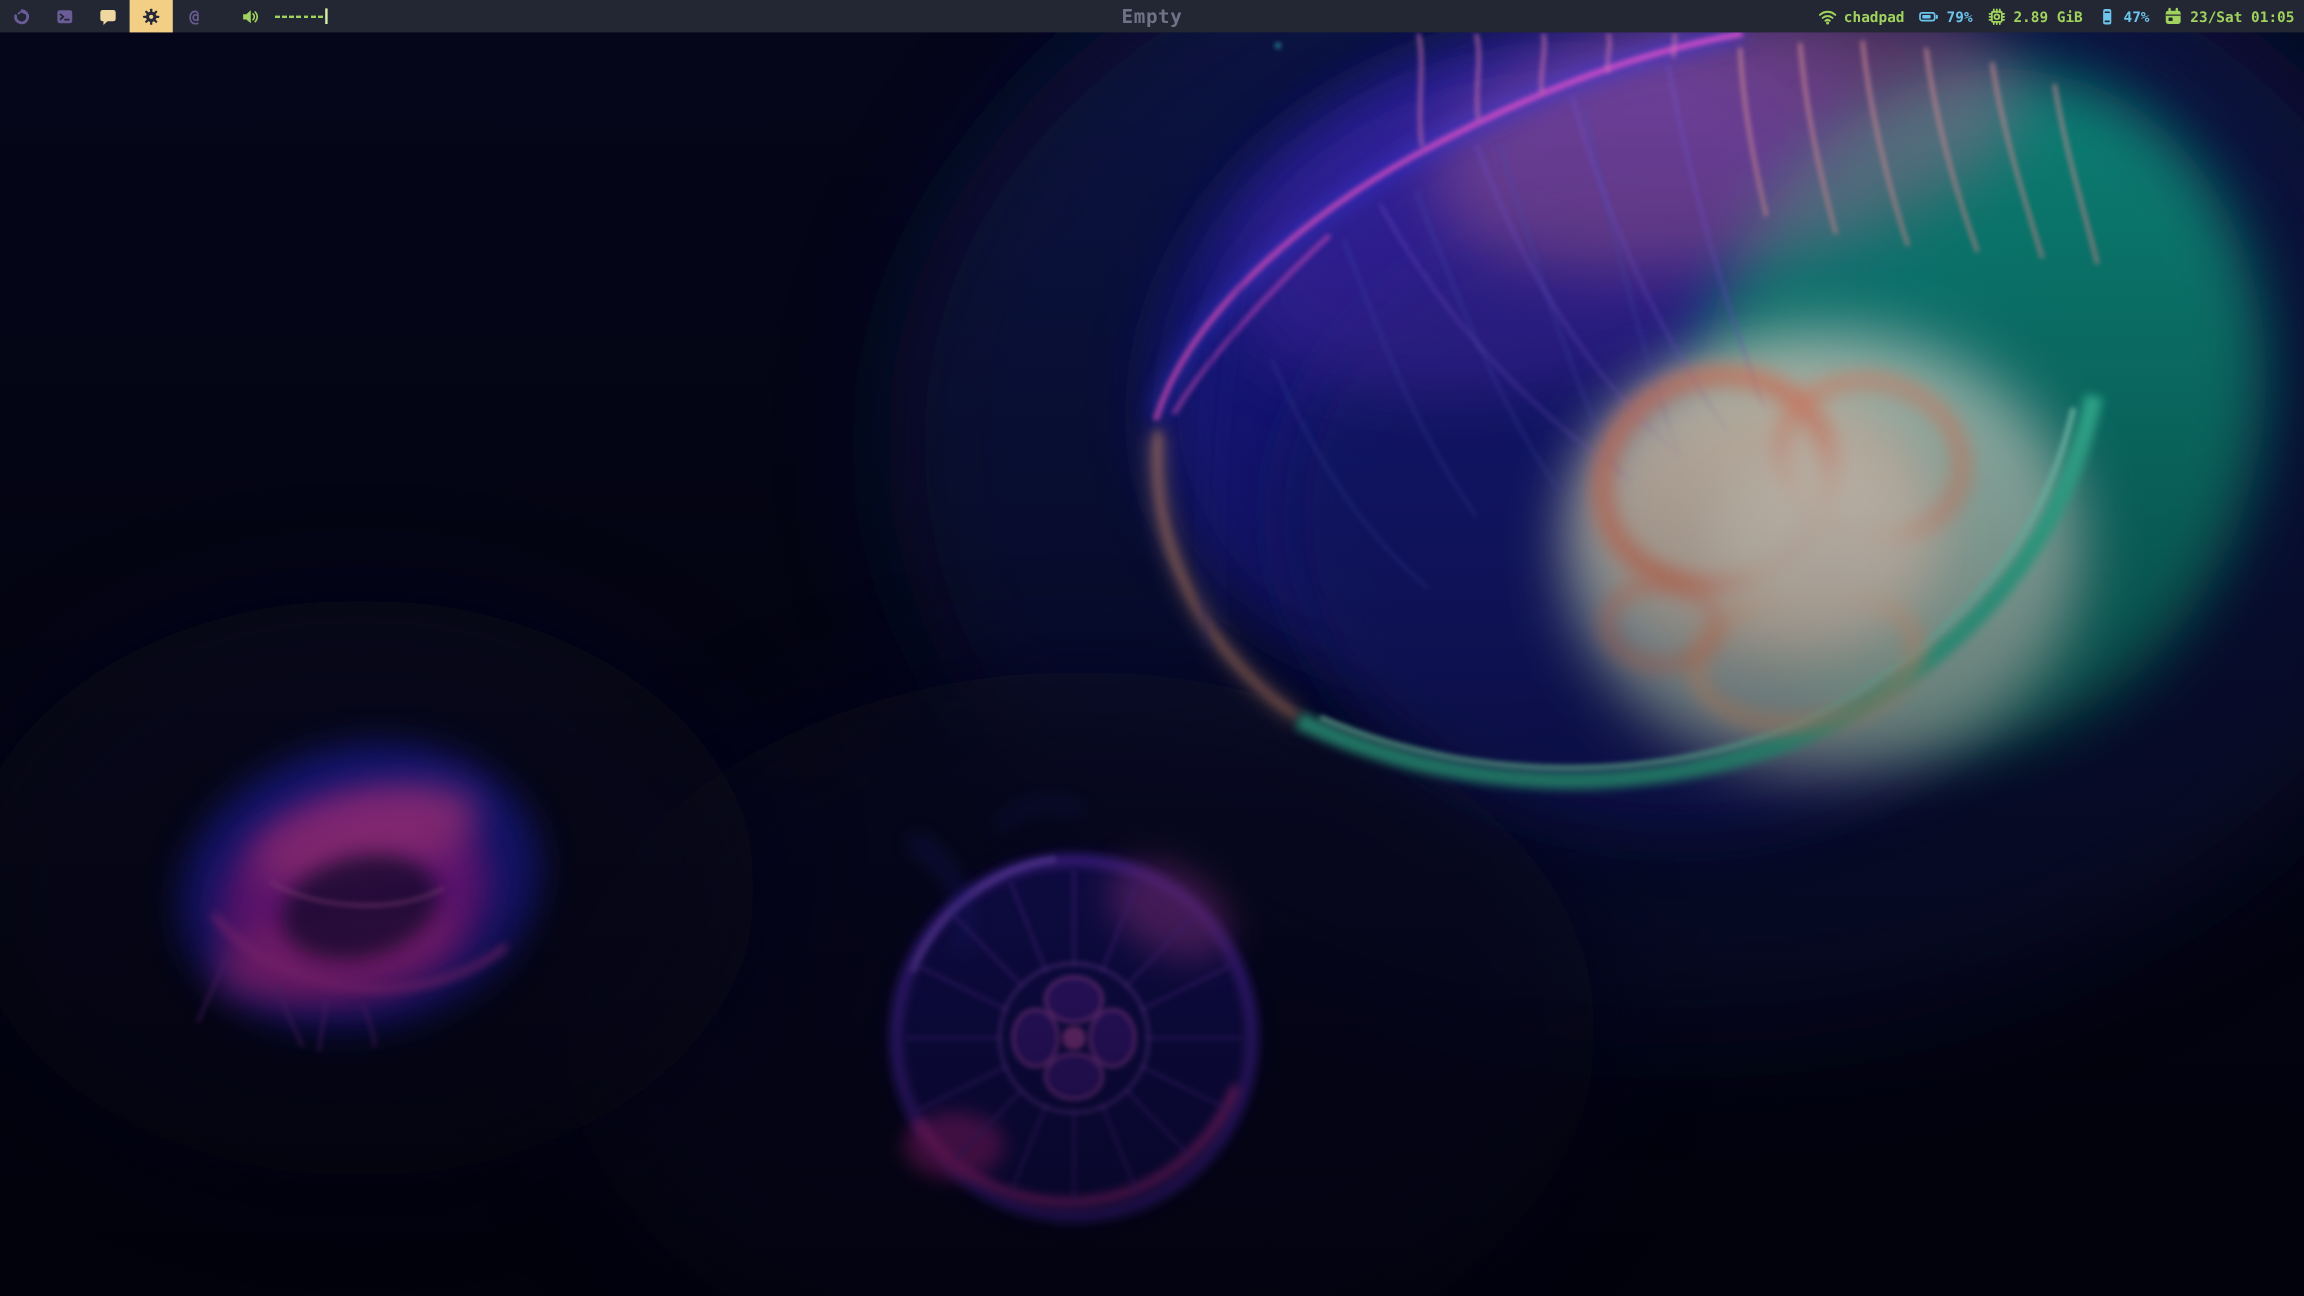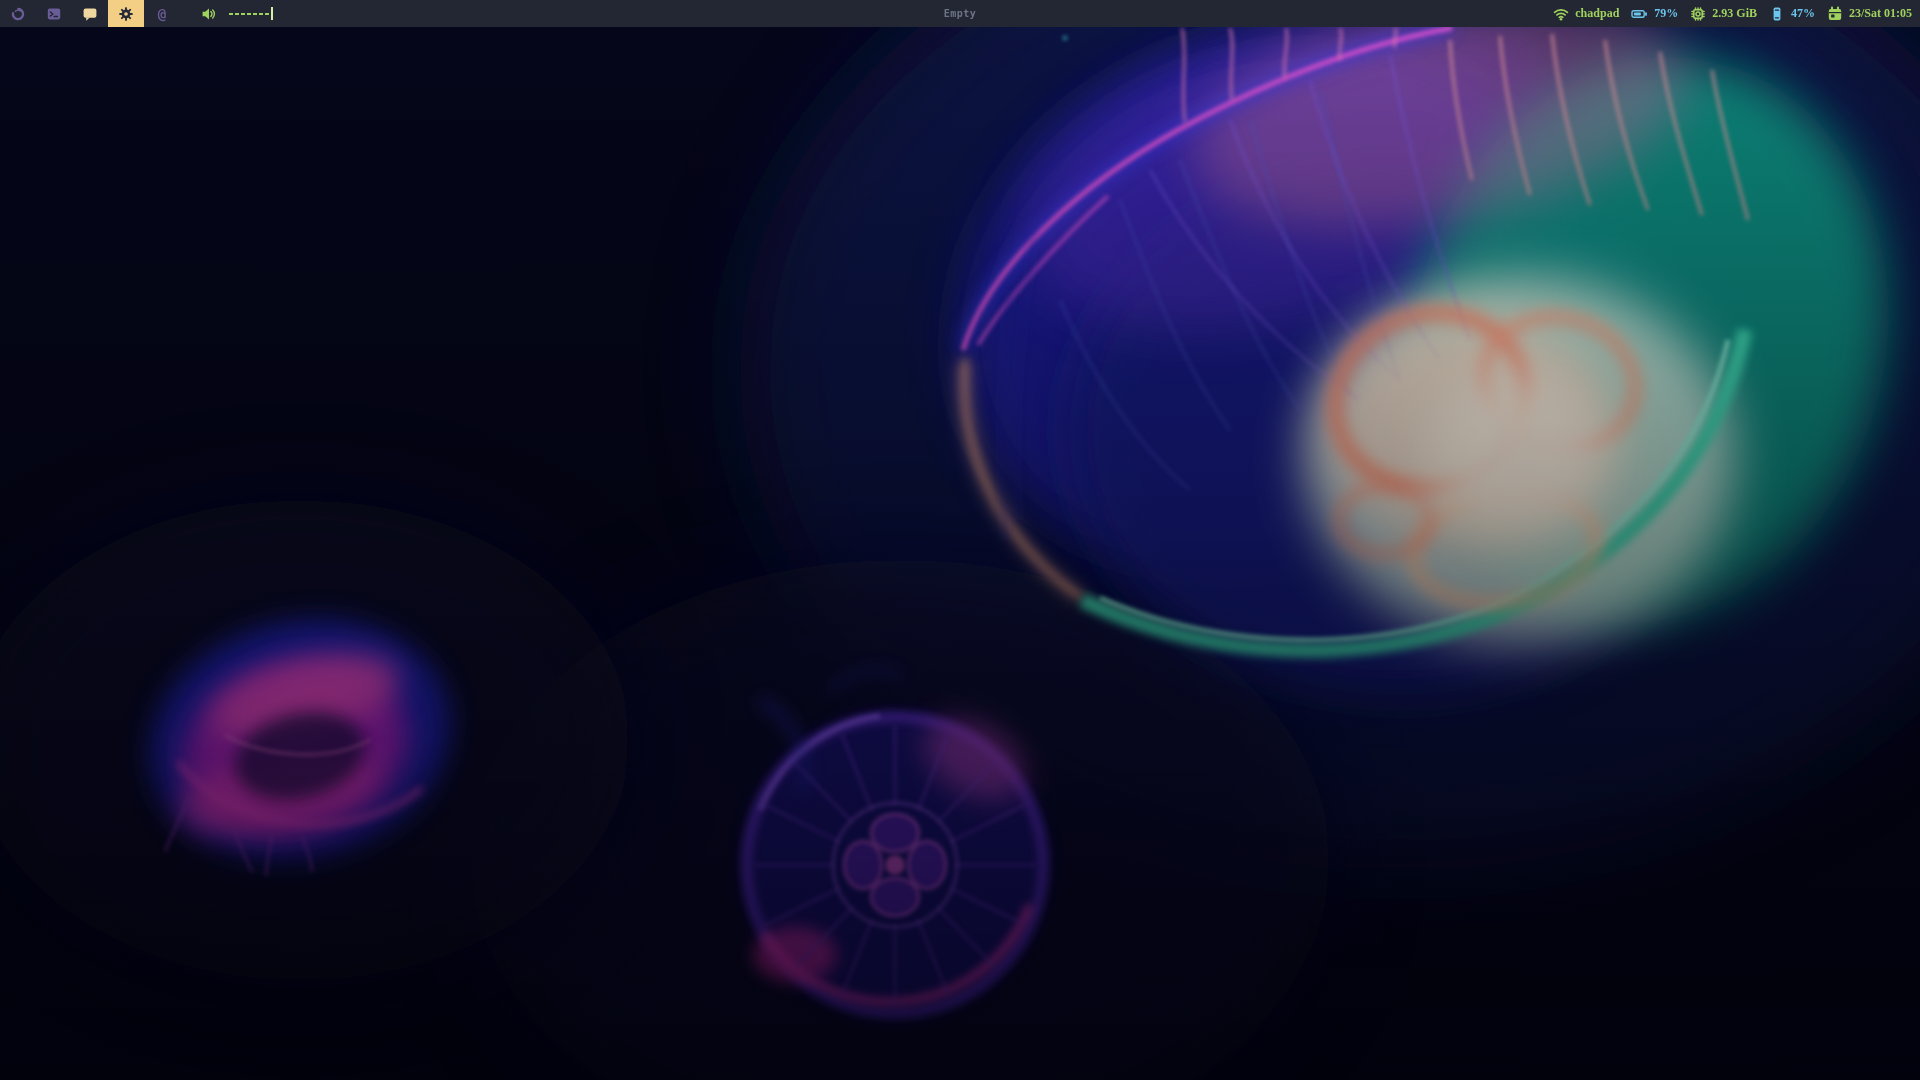--- a/index.html
+++ b/index.html
@@ -31,29 +31,29 @@
   .volume { display: flex; align-items: center; margin-left: 21px; }
   .slider { display: flex; align-items: center; margin-left: 11px; height: 14px; }
   .dashes {
     width: 41px; height: 2px;
     background: repeating-linear-gradient(90deg, #a0d25e 0 4px, rgba(0,0,0,0) 4px 6px);
   }
   .cursor { width: 2px; height: 13px; background: #d6eeaa; margin-left: 1px; }
 
   .title {
     position: absolute; left: 50%; top: 0; transform: translateX(-50%);
-    height: 27px; line-height: 27px; color: #6e7487; font-size: 10px; font-weight: bold;
+    height: 27px; line-height: 27px; color: #6e7487; font-size: 16px; font-weight: bold;
     letter-spacing: 0.5px;
   }
 
   .status {
     margin-left: auto; display: flex; align-items: center; gap: 12px;
     padding-right: 8px; font-size: 12px; font-weight: bold;
   }
-  .seg { display: flex; align-items: center; gap: 6px; white-space: nowrap; font-family: Liberation Serif, serif; }
+  .seg { display: flex; align-items: center; gap: 6px; white-space: nowrap; }
   .seg.green { color: #a0d25e; }
   .seg.cyan  { color: #6cc5ec; }
 </style>
 </head>
 <body>
 
 <svg class="wallpaper" viewBox="0 0 1920 1080" preserveAspectRatio="none">
   <defs>
     <filter id="b2" x="-60%" y="-60%" width="220%" height="220%">
         <feGaussianBlur stdDeviation="2"></feGaussianBlur>
@@ -303,21 +303,21 @@
     <span class="seg green">
       <span class="icon">
         <svg width="16" height="16" viewBox="0 0 16 16">
           <g stroke="#a0d25e" stroke-width="1.5" fill="none" stroke-linecap="round">
             <rect x="3.8" y="3.8" width="8.4" height="8.4" rx="1.2"></rect>
             <circle cx="8" cy="8" r="2"></circle>
             <path d="M5.5 3.8 V1.9 M8 3.8 V1.9 M10.5 3.8 V1.9 M5.5 12.2 V14.1 M8 12.2 V14.1 M10.5 12.2 V14.1 M3.8 5.5 H1.9 M3.8 8 H1.9 M3.8 10.5 H1.9 M12.2 5.5 H14.1 M12.2 8 H14.1 M12.2 10.5 H14.1"></path>
           </g>
         </svg>
       </span>
-      <span>2.93 GiB</span>
+      <span>2.89 GiB</span>
     </span>
 
     <span class="seg cyan">
       <span class="icon">
         <svg width="16" height="16" viewBox="0 0 16 16">
           <rect x="4.6" y="1.6" width="6.8" height="12.8" rx="1.6" fill="#6cc5ec"></rect>
           <path d="M6.4 4.2 H9.6 M6.4 11.8 H9.6" stroke="#232633" stroke-width="1.3" stroke-linecap="round"></path>
         </svg>
       </span>
       <span>47%</span>

